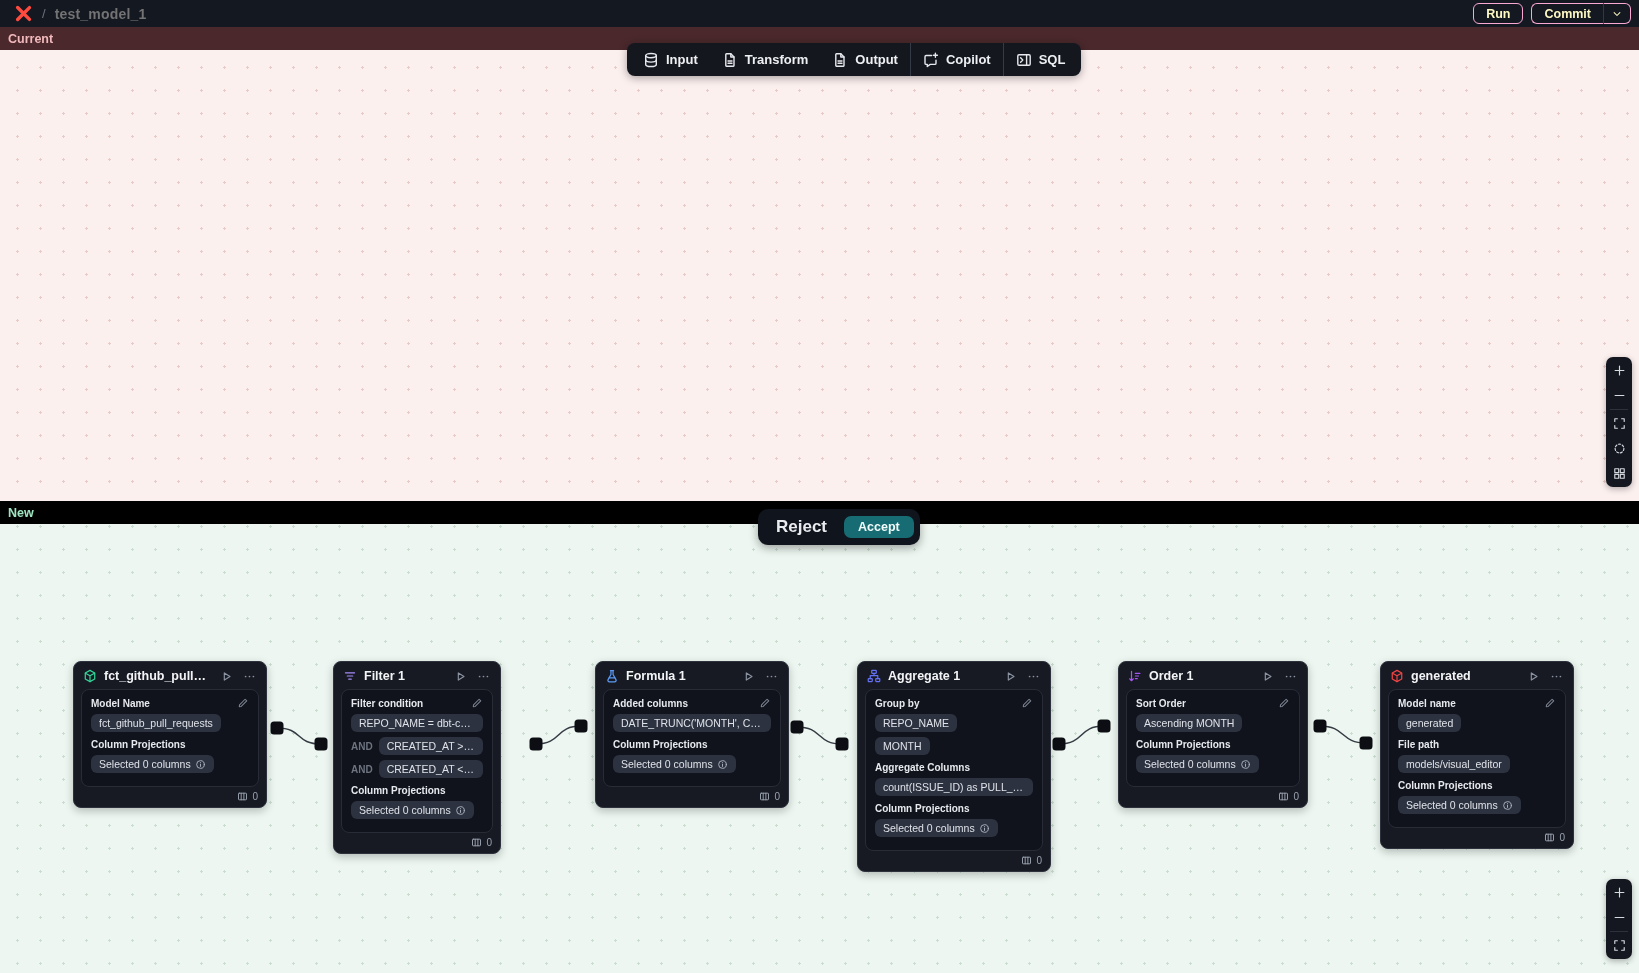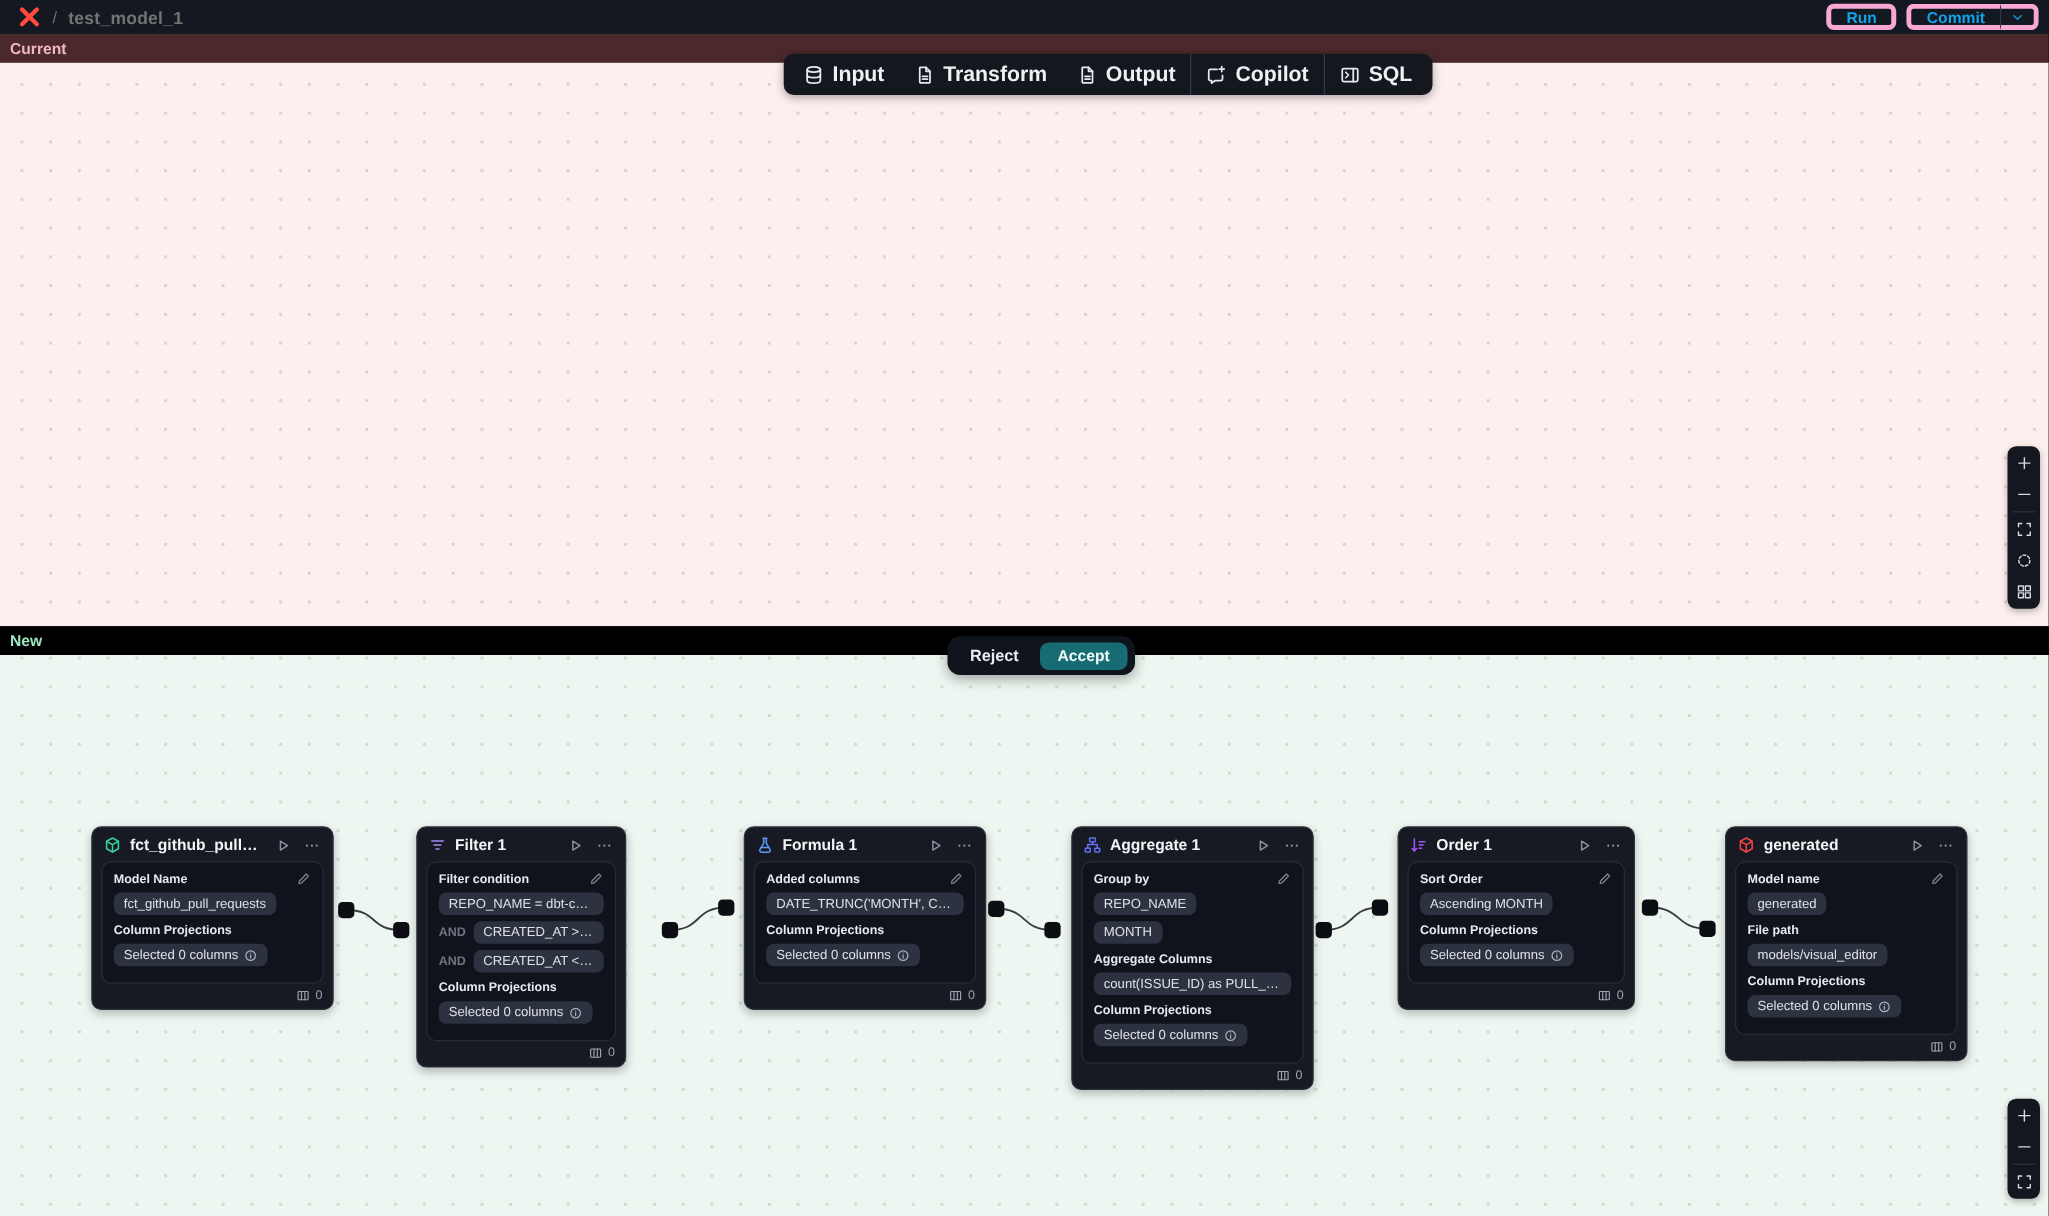--- a/index.html
+++ b/index.html
@@ -8,21 +8,21 @@
   .app { position:relative; width:1639px; height:973px; }
 
   
   .topbar { position:absolute; left:0; top:0; width:1639px; height:27px;
             background:#141821; display:flex; align-items:center; gap:9px;
             padding:0 8px 0 14px; z-index:20; }
   .logo { width:19px; height:19px; display:inline-flex; }
   .crumb-sep { color:#6b7280; font-size:13px; }
   .doc-title { color:#737373; font-size:14px; font-weight:700; letter-spacing:.2px; }
   .topbar-actions { margin-left:auto; display:flex; gap:8px; align-items:center; }
-  .btn-ghost { background:transparent; border:4px solid #f9a8d4; color:#0ea5e9;
+  .btn-ghost { background:transparent; border:1px solid #f9a8d4; color:#fef9c3;
                font-size:12.5px; font-weight:600; border-radius:6px; height:21px;
                padding:0 12px; font-family:inherit; cursor:default; }
   .split { display:flex; }
   .split .btn-ghost.main { border-radius:6px 0 0 6px; border-right:none; }
   .split .btn-ghost.chev { border-radius:0 6px 6px 0; border-left:1px solid #303745;
                padding:0 7px; display:flex; align-items:center; }
   .split .btn-ghost.chev .icn { width:12px; height:12px; }
 
   
   .band { position:absolute; left:0; width:1639px; height:23px; display:flex;
@@ -36,31 +36,31 @@
   .canvas-new { top:524px; height:449px; background-color:#edf6f0;
       background-image:radial-gradient(circle, #c9ddd0 1.1px, transparent 1.3px);
       background-size:23px 23px; background-position:6px 14px; }
 
   
   .toolbar { position:absolute; left:627px; top:43px; height:33px; z-index:25;
              background:#14171e; border-radius:8px; display:flex; align-items:stretch;
              box-shadow:0 2px 8px rgba(0,0,0,.35); padding:0 4px; }
   .tgroup { display:flex; align-items:center; }
   .tbtn { display:flex; align-items:center; gap:7px; background:transparent; border:none;
-          color:#eef0f3; font-size:17px; font-weight:600; padding:0 12px; height:33px;
+          color:#eef0f3; font-size:13px; font-weight:600; padding:0 12px; height:33px;
           font-family:inherit; cursor:pointer; }
   .ticon { width:16px; height:16px; display:inline-flex; color:#e7e9ee; }
   .tdiv { width:1px; background:#343a46; margin:0; }
 
   
   .diff-actions { position:absolute; left:758px; top:509px; z-index:26;
                   background:#10141d; border-radius:10px; padding:4px 6px;
                   display:flex; align-items:center; gap:5px;
                   box-shadow:0 3px 10px rgba(0,0,0,.35); }
-  .reject-btn { background:transparent; border:none; color:#e9ebef; font-size:13px;
+  .reject-btn { background:transparent; border:none; color:#e9ebef; font-size:17px;
                 font-weight:600; padding:4px 12px; font-family:inherit; cursor:pointer; }
   .accept-btn { background:#166c72; border:none; color:#f2fbfb; font-size:12.5px;
                 font-weight:700; padding:4px 14px; border-radius:7px;
                 font-family:inherit; cursor:pointer; }
 
   
   .zoom-panel { position:absolute; right:7px; width:26px; background:#14171f;
                 border-radius:7px; z-index:25; display:flex; flex-direction:column;
                 align-items:center; box-shadow:0 2px 6px rgba(0,0,0,.3); padding:1px 0; }
   .zoom-top { top:357px; }

